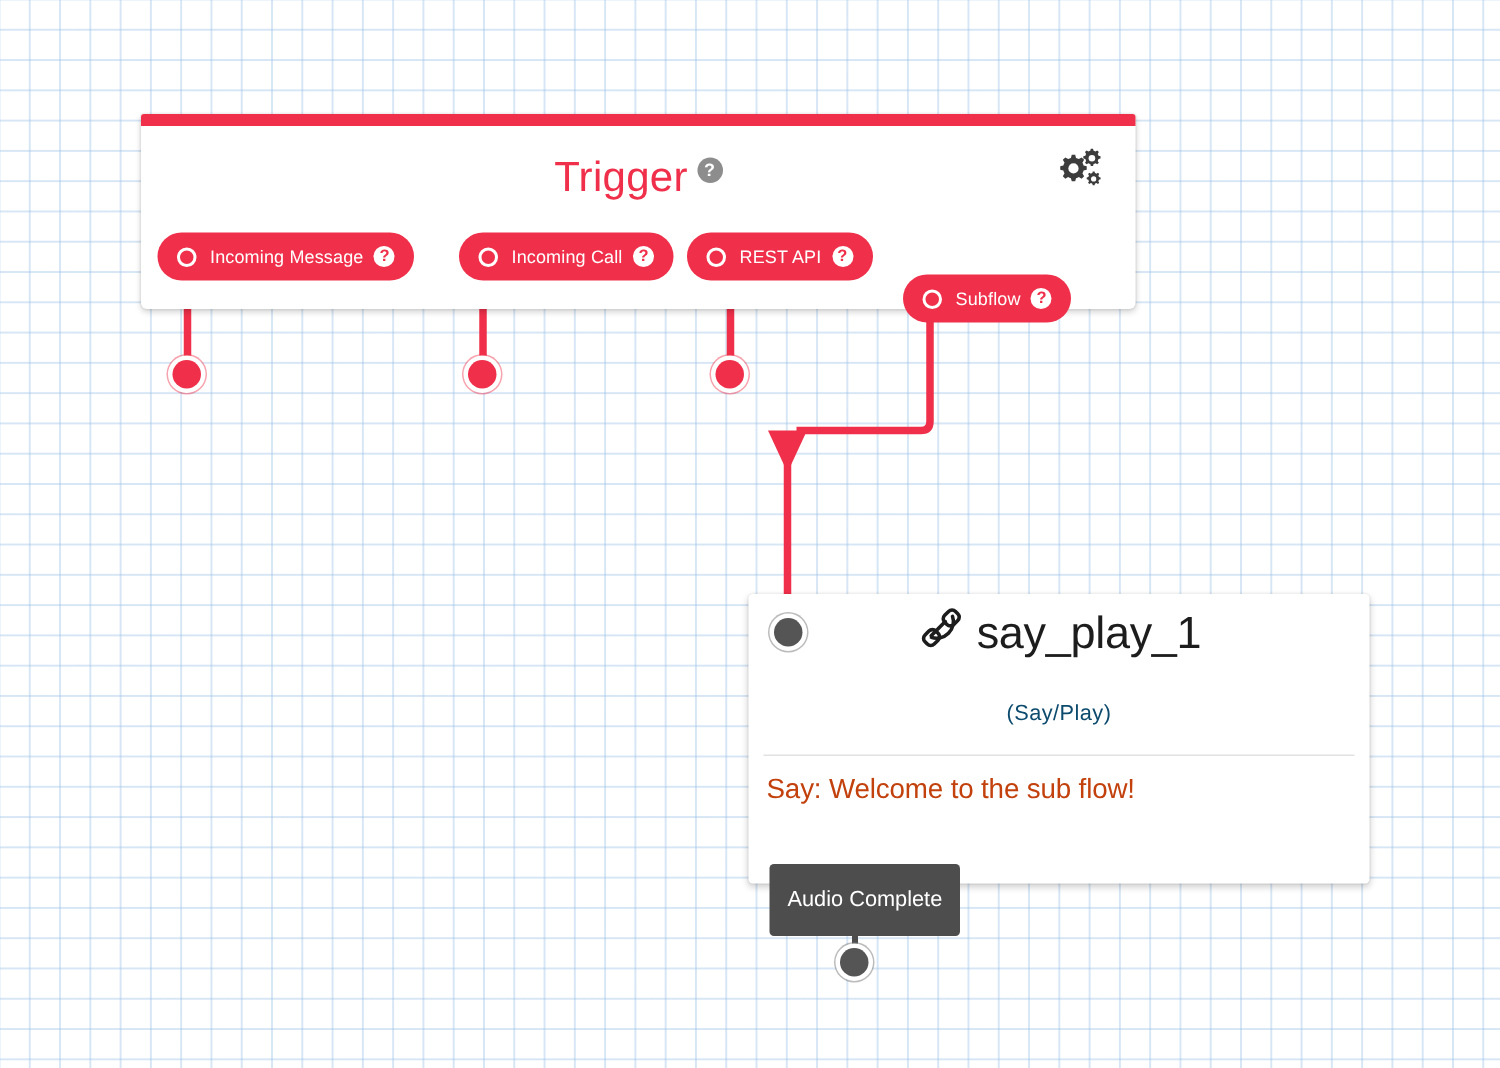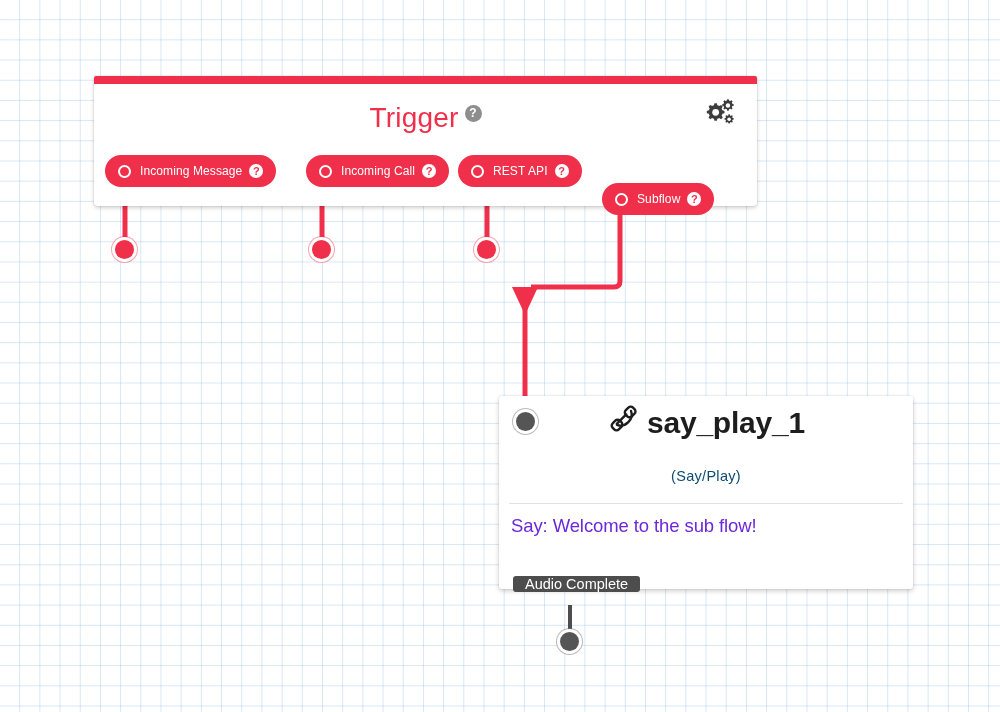--- a/index.html
+++ b/index.html
@@ -181,21 +181,21 @@
   #phone-icon {
     display: inline-block;
     vertical-align: middle;
     margin-right: 10px;
     position: relative;
     top: -3px;
   }
   #node-title {
     font-size: 30px;
     color: #1d1d1d;
-    font-weight: 700;
+    font-weight: 400;
     vertical-align: middle;
     letter-spacing: -0.2px;
   }
   #node-subtitle {
     position: absolute;
     left: 0;
     top: 72px;
     width: 414px;
     text-align: center;
     font-size: 14.5px;
@@ -209,30 +209,30 @@
     width: 394px;
     height: 1px;
     background: #e2e2e2;
   }
   #node-body {
     position: absolute;
     left: 12px;
     top: 119px;
     width: 392px;
     font-size: 18.5px;
-    color: #6d28d9;
+    color: #c2410c;
     letter-spacing: -0.1px;
   }
 
   
   #out-badge {
     position: absolute;
     left: 513px;
     top: 576px;
-    height: 16px;
+    height: 48px;
     background: #4d4d4d;
     border-radius: 3px;
     padding: 0 12px;
     display: flex;
     align-items: center;
     color: #ffffff;
     font-size: 14.5px;
     box-sizing: border-box;
   }
   #out-stem {

